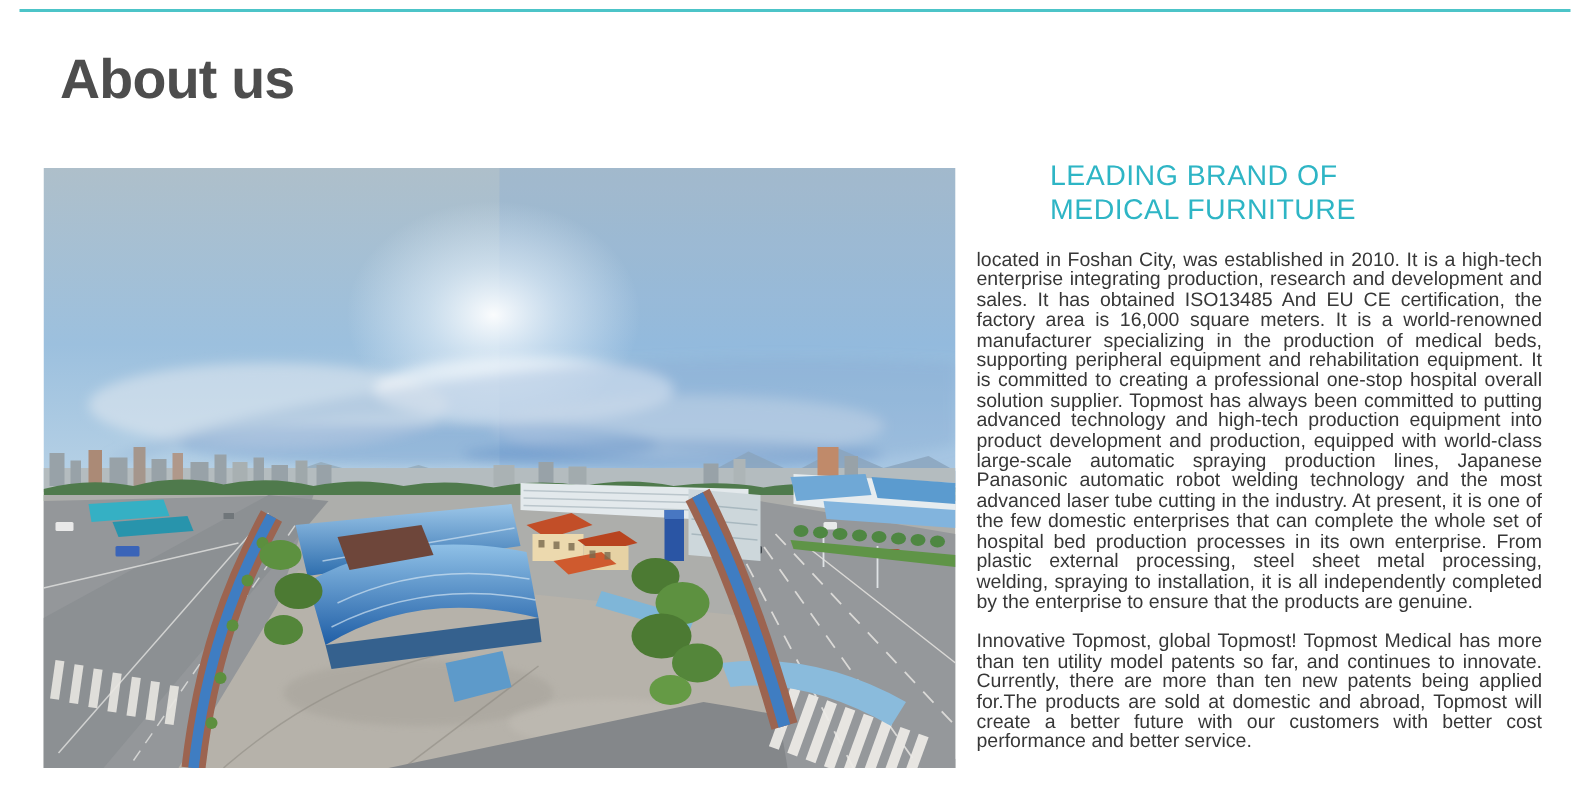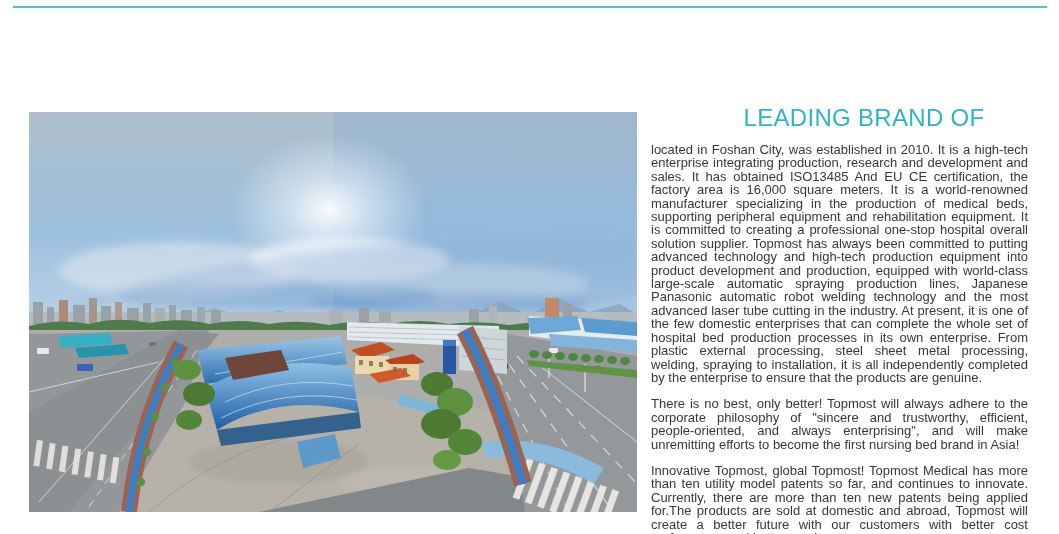--- a/index.html
+++ b/index.html
@@ -4,32 +4,33 @@
 <style>
   html,body { margin:0; padding:0; background:#ffffff; }
   .page { position:relative; width:1059px; height:534px; background:#ffffff;
           font-family:"Liberation Sans", sans-serif; overflow:hidden; }
   .top-rule { position:absolute; left:13px; right:12px; top:6px; height:2px; background:#4cc4c8; }
   .page-title { position:absolute; left:40px; top:33px; margin:0; font-size:37px; font-weight:700;
                 color:#4d4d4d; letter-spacing:-0.5px; line-height:1.1; }
   .photo { position:absolute; left:29px; top:112px; width:608px; height:400px; }
   .photo svg { display:block; width:100%; height:100%; }
   .content { position:absolute; left:651px; top:106px; width:377px; }
-  .lead { margin:0 0 14px 49px; font-size:24px; line-height:23px; font-weight:400;
-          color:#2eb5c5; letter-spacing:0.3px;text-align:center; }
+  .lead { margin:0 0 14px 49px; font-size:19px; line-height:23px; font-weight:400;
+          color:#2eb5c5; letter-spacing:0.3px; }
   .content p { margin:0 0 13px 0; font-size:13px; line-height:13.4px; color:#373737;
                text-align:justify; }
 </style>
 </head>
 <body>
 
 <div class="page">
 
   <div class="top-rule" style="background: rgb(76, 196, 200);"></div>
 
+  <h1 class="page-title" style="color: rgb(77, 77, 77);">About us</h1>
 
   <div class="photo">
     <svg viewBox="0 0 608 400" preserveAspectRatio="none">
       <defs>
         <linearGradient id="sky" x1="0" y1="0" x2="0" y2="1">
           <stop offset="0" stop-color="#aebfca"></stop>
           <stop offset="0.55" stop-color="#9cc0de"></stop>
           <stop offset="1" stop-color="#b8d2e6"></stop>
         </linearGradient>
         <radialGradient id="sun" cx="0.5" cy="0.5" r="0.5">
@@ -233,19 +234,18 @@
         <ellipse cx="436" cy="330" rx="17" ry="13" fill="#54863a"></ellipse>
         <ellipse cx="418" cy="348" rx="14" ry="10" fill="#659a45"></ellipse>
         <ellipse cx="158" cy="258" rx="14" ry="10" fill="#5d9140"></ellipse>
         <ellipse cx="170" cy="282" rx="16" ry="12" fill="#4c7a33"></ellipse>
         <ellipse cx="160" cy="308" rx="13" ry="10" fill="#54863a"></ellipse>
       </g>
     </svg>
   </div>
 
   <div class="content">
-    <h2 class="lead" style="color: rgb(46, 181, 197);"><span>LEADING BRAND OF</span><br></h2>
+    <h2 class="lead" style="color: rgb(46, 181, 197);"><span>LEADING BRAND OF</span><br><span>MEDICAL FURNITURE</span></h2>
     <p>located in Foshan City, was established in 2010.  It is a high-tech enterprise integrating production, research and development and sales. It has obtained ISO13485 And EU CE certification, the  factory area is 16,000 square meters. It is a world-renowned manufacturer specializing in the production of medical beds, supporting peripheral equipment and rehabilitation equipment. It is committed to creating a professional one-stop hospital overall solution supplier. Topmost has always been committed to putting advanced technology and high-tech production equipment into product development and production, equipped with world-class large-scale automatic spraying production lines, Japanese Panasonic automatic robot welding technology and the most advanced laser tube cutting in the industry. At present, it is one of the few domestic enterprises that can complete the whole set of hospital bed production processes in its own enterprise. From plastic external processing, steel sheet metal processing, welding, spraying to installation, it is all independently completed by the enterprise to ensure that the products are genuine.</p>
-    <p>There is no best, only better! Topmost will always adhere to the corporate philosophy of "sincere and trustworthy, efficient, people-oriented, and always enterprising", and will make unremitting efforts to become the first nursing bed brand in Asia!</p>
     <p>Innovative Topmost, global Topmost! Topmost Medical has more than ten utility model patents so far, and continues to innovate. Currently, there are more than ten new patents being applied for.The products are sold at domestic  and abroad, Topmost will create a better future with our customers with better cost performance and better service.</p>
   </div>
 
 </div>
 
 </body></html>

